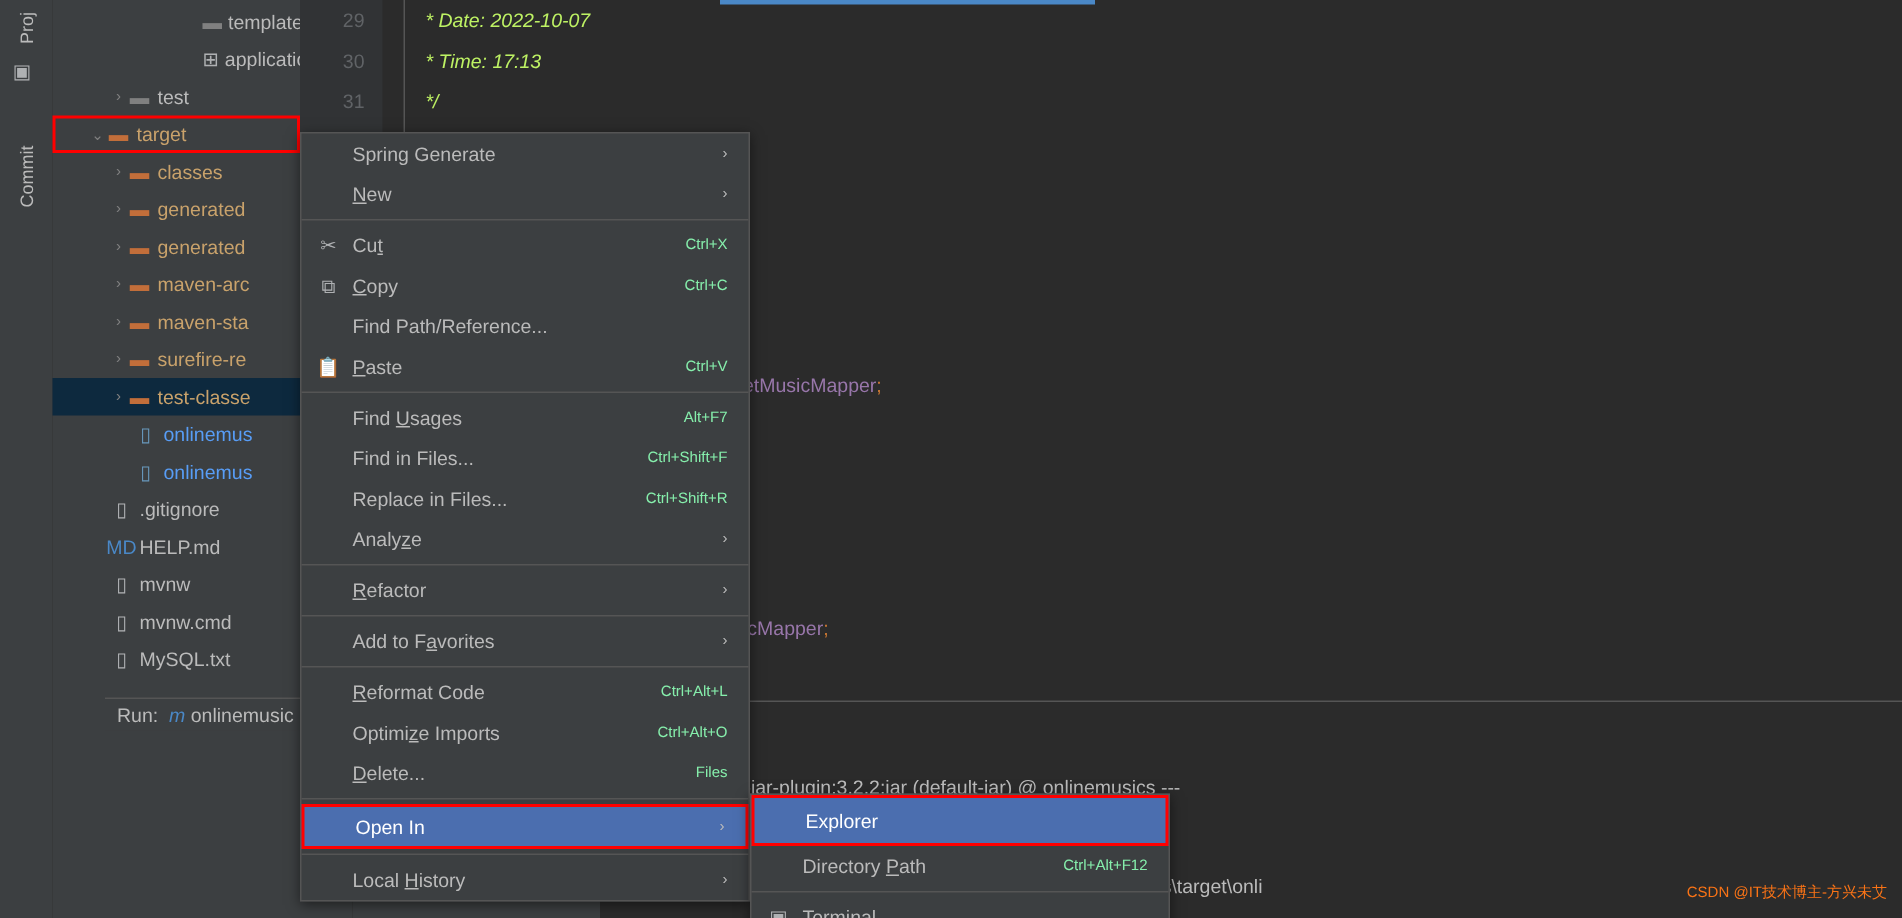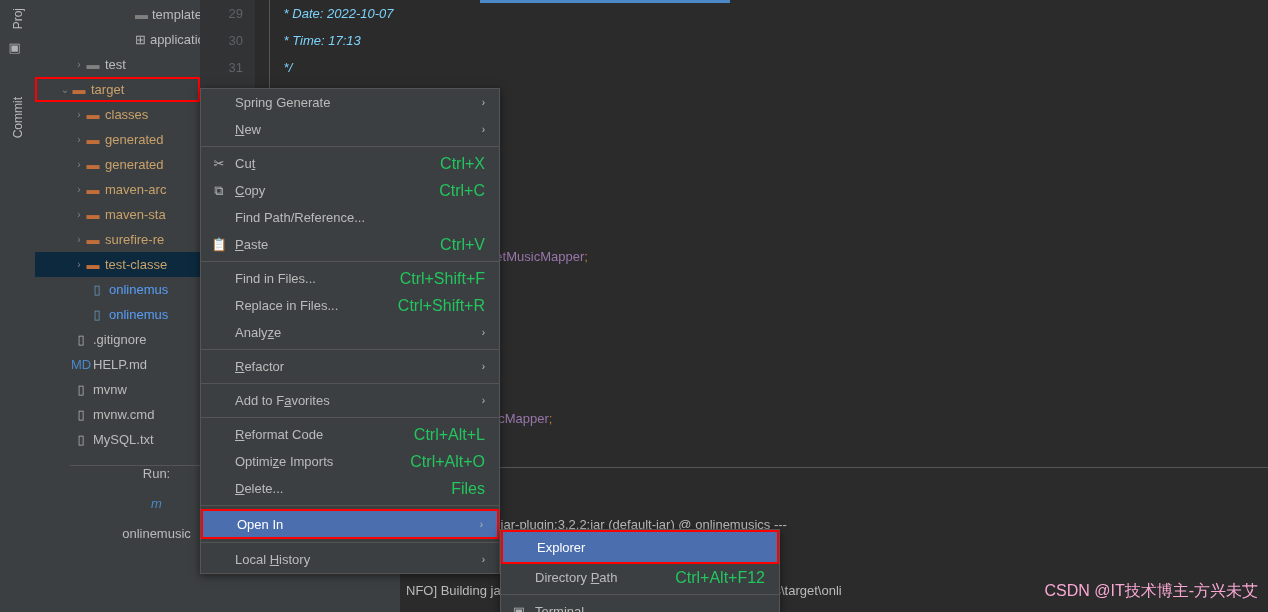--- a/index.html
+++ b/index.html
@@ -22,47 +22,47 @@
 .orange-text { color: #c9a26b; }
 .teal-text { color: #589df6; }
 .code-area { flex: 1; display: flex; flex-direction: column; background: #2b2b2b; position: relative; }
 .code-top-blue { position: absolute; top: 0; left: 280px; width: 250px; height: 3px; background: #4a88c7; }
 .editor { flex: 1; display: flex; overflow: hidden; }
 .gutter { width: 55px; background: #313335; text-align: right; padding-right: 12px; color: #606366; line-height: 27px; font-family: 'Consolas', monospace; font-size: 14px; position: relative; }
 .gutter-line { height: 27px; position: relative; }
 .fold-gutter { width: 15px; background: #2b2b2b; border-right: 1px solid #555; }
 .code-lines { flex: 1; padding-left: 10px; font-family: 'Consolas', monospace; font-size: 15px; line-height: 27px; font-style: italic; }
 .code-lines .line { height: 27px; white-space: pre; }
-.c-comment { color: #7dd3fc; }
+.c-comment { color: #bef264; }
 .c-yellow { color: #bbb529; font-style: normal; }
 .c-orange { color: #cc7832; font-style: normal; }
 .c-string { color: #6a8759; font-style: normal; }
 .c-purple { color: #9876aa; font-style: normal; }
 .c-white { color: #a9b7c6; font-style: normal; }
 .c-ul { text-decoration: underline wavy #808080; }
 .run-panel { height: 145px; background: #2b2b2b; display: flex; border-top: 1px solid #555; }
-.run-header { position: absolute; bottom: 125px; left: 35px; height: 22px; width: 165px; background: #3c3f41; display: flex; align-items: center; padding-left: 8px; color: #bbbbbb; border-top: 1px solid #555; flex-direction: column; }
+.run-header { position: absolute; bottom: 125px; left: 35px; height: 22px; width: 165px; background: #3c3f41; display: flex; align-items: center; padding-left: 8px; color: #bbbbbb; border-top: 1px solid #555; }
 .run-left { width: 35px; background: #3c3f41; display: flex; flex-direction: column; align-items: center; padding-top: 5px; gap: 12px; }
 .run-tree { width: 165px; background: #3c3f41; padding-top: 5px; }
 .run-item { display: flex; align-items: center; height: 24px; padding-left: 12px; color: #bbbbbb; gap: 6px; }
 .run-item.active { background: #4b6eaf; color: #fff; }
 .run-console { flex: 1; font-family: 'Consolas', monospace; font-size: 13px; color: #bbbbbb; padding: 2px 6px; line-height: 22px; white-space: pre; overflow: hidden; }
 .ctx-menu { position: absolute; background: #3c3f41; border: 1px solid #555; box-shadow: 0 2px 8px rgba(0,0,0,0.5); z-index: 100; }
 .menu1 { left: 200px; top: 88px; width: 300px; }
 .menu-item { display: flex; align-items: center; justify-content: space-between; height: 27px; padding: 0 14px 0 10px; color: #bbbbbb; }
 .menu-item:hover, .menu-item.hl { background: #4b6eaf; color: #fff; }
 .menu-item .left { display: flex; align-items: center; gap: 8px; }
 .menu-icon { width: 16px; display: inline-flex; justify-content: center; color: #afb1b3; }
 .menu-sep { height: 1px; background: #555; margin: 3px 0; }
 .menu-arrow { font-size: 10px; color: #bbbbbb; }
-.shortcut { color: #22c55e; font-size: 16px; }
+.shortcut { color: #86efac; font-size: 10px; }
 .red-box { border: 2px solid #ff0000; box-sizing: border-box; }
 .menu2 { left: 500px; top: 529px; width: 280px; }
 .under { text-decoration: underline; }
-.watermark { position: absolute; right: 10px; bottom: 10px; color: #f9a8d4; font-size: 16px; z-index: 200; }
+.watermark { position: absolute; right: 10px; bottom: 10px; color: #f97316; font-size: 10px; z-index: 200; }
 .play-icon { color: #499c54; }
 .check-icon { color: #499c54; }
 .wrench-icon { color: #afb1b3; }
 </style>
 </head>
 <body>
 
 <div class="root">
   <div class="left-rail">
     <div class="rail-label">Proj</div>
@@ -267,20 +267,27 @@
       <span class="left">
         <span class="menu-icon">📋</span>
         <span><span class="under">P</span>aste</span>
       </span>
       <span class="shortcut">Ctrl+V</span>
     </div>
   <div class="menu-sep"></div>
   <div class="menu-item">
       <span class="left">
         <span class="menu-icon"></span>
+        <span>Find <span class="under">U</span>sages</span>
+      </span>
+      <span class="shortcut">Alt+F7</span>
+    </div>
+  <div class="menu-item">
+      <span class="left">
+        <span class="menu-icon"></span>
         <span>Find in Files...</span>
       </span>
       <span class="shortcut">Ctrl+Shift+F</span>
     </div>
   <div class="menu-item">
       <span class="left">
         <span class="menu-icon"></span>
         <span>Replace in Files...</span>
       </span>
       <span class="shortcut">Ctrl+Shift+R</span>

